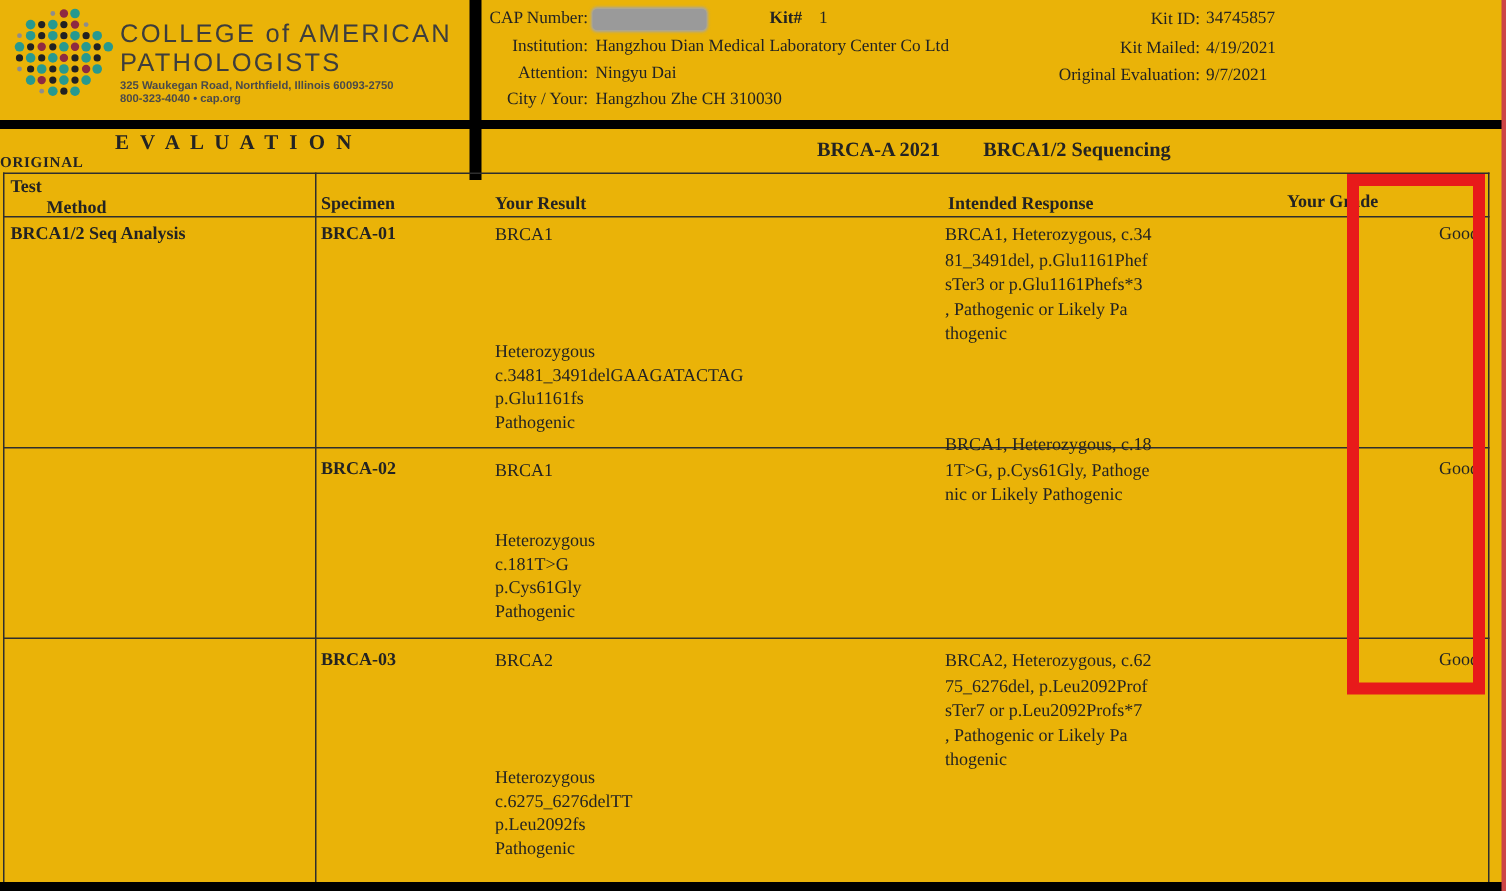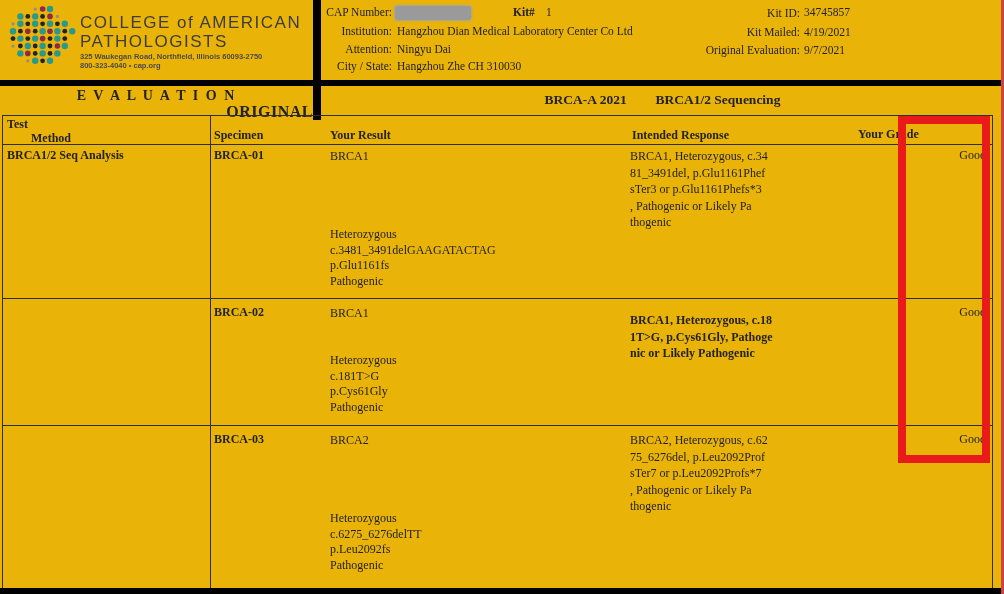--- a/index.html
+++ b/index.html
@@ -88,37 +88,37 @@
   <div class="abs redact" style="left:395px;top:6px;width:76px;height:14px;"></div>
   <div class="abs val b" style="left:513px;top:6px;">Kit#</div>
   <div class="abs val" style="left:546px;top:6px;">1</div>
 
   <div class="abs lbl" style="left:300px;top:25px;width:92px;">Institution:</div>
   <div class="abs val" style="left:397px;top:25px;">Hangzhou Dian Medical Laboratory Center Co Ltd</div>
 
   <div class="abs lbl" style="left:300px;top:43px;width:92px;">Attention:</div>
   <div class="abs val" style="left:397px;top:43px;">Ningyu Dai</div>
 
-  <div class="abs lbl" style="left:300px;top:60px;width:92px;">City / State:</div>
+  <div class="abs lbl" style="left:300px;top:60px;width:92px;">City / Your:</div>
   <div class="abs val" style="left:397px;top:60px;">Hangzhou Zhe CH 310030</div>
 
   <div class="abs lbl" style="left:655px;top:7px;width:145px;">Kit ID:</div>
   <div class="abs val" style="left:804px;top:6px;">34745857</div>
 
   <div class="abs lbl" style="left:655px;top:26px;width:145px;">Kit Mailed:</div>
   <div class="abs val" style="left:804px;top:26px;">4/19/2021</div>
 
   <div class="abs lbl" style="left:655px;top:44px;width:145px;">Original Evaluation:</div>
   <div class="abs val" style="left:804px;top:44px;">9/7/2021</div>
 
   <div class="abs hline" style="left:0;top:80px;width:1004px;"></div>
   <div class="abs" style="left:313px;top:0;width:8px;height:120px;background:#000;"></div>
 
   <div class="abs b" style="left:0;top:88px;width:313px;text-align:center;font-size:14px;letter-spacing:2px;">E V A L U A T I O N</div>
-  <div class="abs b" style="left:0;top:103px;width:313px;text-align:right;font-size:16px;letter-spacing:0.5px;">ORIGINAL</div>
+  <div class="abs b" style="left:0;top:103px;width:313px;text-align:left;font-size:10px;letter-spacing:0.5px;">ORIGINAL</div>
 
   <div class="abs b" style="left:321px;top:92px;width:683px;text-align:center;font-size:13.5px;">
     <span>BRCA-A 2021</span>
     <span style="display:inline-block;width:22px;"></span>
     <span>BRCA1/2 Sequencing</span>
   </div>
 
   <div class="abs thin" style="left:2px;top:115px;width:991px;height:1px;"></div>
   <div class="abs thin" style="left:2px;top:115px;width:1px;height:473px;"></div>
   <div class="abs thin" style="left:992px;top:115px;width:1px;height:473px;"></div>
@@ -156,21 +156,21 @@
   <div class="abs grade" style="left:902px;top:148px;width:84px;">Good</div>
 
   <div class="abs hdr" style="left:214px;top:305px;">BRCA-02</div>
   <div class="abs cell" style="left:330px;top:305px;">BRCA1</div>
   <div class="abs details lines" style="left:330px;top:353px;">
     <div>Heterozygous</div>
     <div>c.181T&gt;G</div>
     <div>p.Cys61Gly</div>
     <div>Pathogenic</div>
   </div>
-  <div class="abs cell lines" style="left:630px;top:312px;width:185px;font-weight:bold;">
+  <div class="abs cell lines" style="left:630px;top:288px;width:185px;">
     <div>BRCA1, Heterozygous, c.18</div>
     <div>1T&gt;G, p.Cys61Gly, Pathoge</div>
     <div>nic or Likely Pathogenic</div>
   </div>
   <div class="abs grade" style="left:902px;top:305px;width:84px;">Good</div>
 
   <div class="abs hdr" style="left:214px;top:432px;">BRCA-03</div>
   <div class="abs cell" style="left:330px;top:432px;">BRCA2</div>
   <div class="abs details lines" style="left:330px;top:511px;">
     <div>Heterozygous</div>

